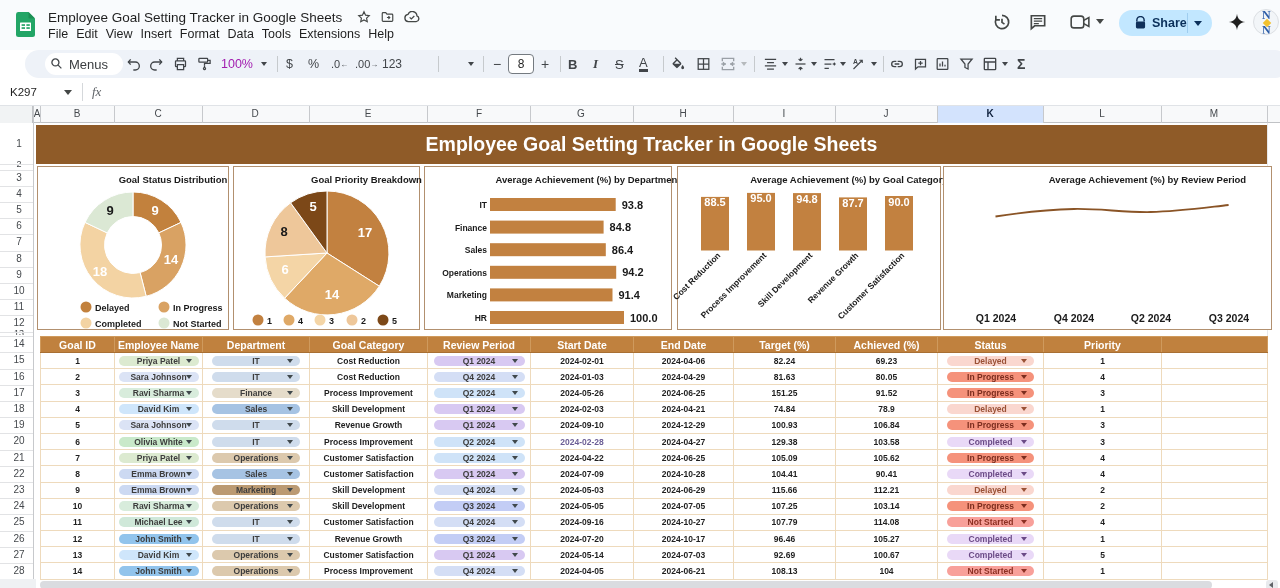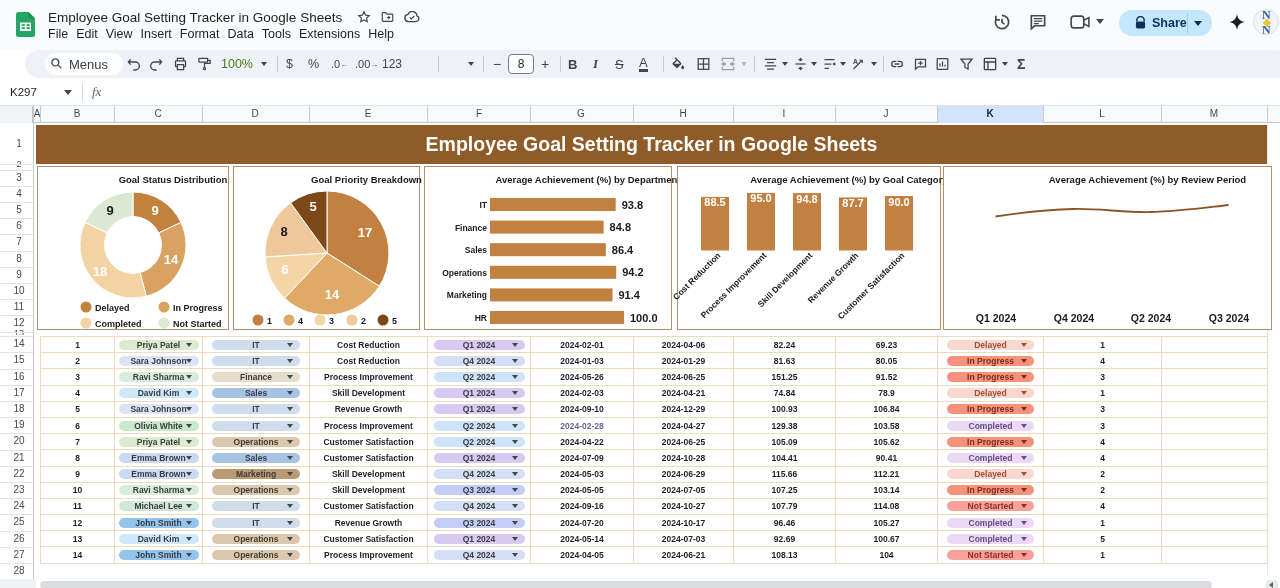--- a/index.html
+++ b/index.html
@@ -105,21 +105,21 @@
   <svg class="ticon" style="left:148px" width="15" height="15" viewBox="0 0 24 24" fill="none" stroke="#414549" stroke-width="2">
       <path d="M7 7 V3 H17 V7"></path>
       <rect x="4" y="7" width="16" height="9" rx="1"></rect>
       <rect x="7" y="13" width="10" height="8" fill="#eef2f8"></rect>
     </svg>
   <svg class="ticon" style="left:172px" width="15" height="16" viewBox="0 0 24 24" fill="none" stroke="#414549" stroke-width="2">
       <rect x="3" y="3" width="14" height="6" rx="1"></rect>
       <path d="M17 6 H21 V11 H12 V14"></path>
       <path d="M12 14 v4 m0 3 a1.5 1.5 0 0 0 1.5-2.2 L12 16.5 l-1.5 2.3 A1.5 1.5 0 0 0 12 21 Z"></path>
     </svg>
-  <div class="ticon" style="left:196px;font-size:12.5px;color:#4d7c0f">100%</div>
+  <div class="ticon" style="left:196px;font-size:12.5px;color:#a21caf">100%</div>
   <div class="abs" style="left:236px;top:12px;width:0;height:0;border-left:3.5px solid transparent;border-right:3.5px solid transparent;border-top:4.5px solid #414549"></div>
   <div class="abs" style="left:252px;top:6px;width:1px;height:16px;background:#c6cacd"></div>
   <div class="ticon" style="left:261px;font-size:12.5px">$</div>
   <div class="ticon" style="left:283px;font-size:12.5px">%</div>
   <div class="ticon" style="left:306px;font-size:11px">.0<span style="font-size:8px">←</span></div>
   <div class="ticon" style="left:330px;font-size:11px">.00<span style="font-size:8px">→</span></div>
   <div class="ticon" style="left:357px;font-size:12px">123</div>
   <div class="abs" style="left:413px;top:6px;width:1px;height:16px;background:#c6cacd"></div>
   <div class="abs" style="left:443px;top:12px;width:0;height:0;border-left:3.5px solid transparent;border-right:3.5px solid transparent;border-top:4.5px solid #414549"></div>
   <div class="abs" style="left:458px;top:6px;width:1px;height:16px;background:#c6cacd"></div>
@@ -395,20 +395,34 @@
 <col style="width:103px">
 <col style="width:103px">
 <col style="width:100px">
 <col style="width:102px">
 <col style="width:102px">
 <col style="width:106px">
 <col style="width:118px">
 <col style="width:106px">
 </colgroup>
 <tbody>
+        <tr style="height:16px">
+          <th>Goal ID</th>
+          <th>Employee Name</th>
+          <th>Department</th>
+          <th>Goal Category</th>
+          <th>Review Period</th>
+          <th>Start Date</th>
+          <th>End Date</th>
+          <th>Target (%)</th>
+          <th>Achieved (%)</th>
+          <th>Status</th>
+          <th>Priority</th>
+          <th></th>
+        </tr>
 <tr style="height:16.2px">
           <td>1</td>
           <td><span class="chip" style="width:calc(100% - 7px);background:#dcead0;color:#3d3d3d">Priya Patel<span class="arr"></span></span></td>
           <td><span class="chip" style="width:calc(100% - 18px);background:#cfdcec;color:#3d3d3d">IT<span class="arr"></span></span></td>
           <td>Cost Reduction</td>
           <td><span class="chip" style="width:calc(100% - 11px);background:#d8c9f2;color:#3d3d3d">Q1 2024<span class="arr"></span></span></td>
           <td>2024-02-01</td>
           <td>2024-04-06</td>
           <td>82.24</td>
           <td>69.23</td>
@@ -416,21 +430,21 @@
           <td>1</td>
           <td></td>
         </tr>
 <tr style="height:16.2px">
           <td>2</td>
           <td><span class="chip" style="width:calc(100% - 7px);background:#dbe3f5;color:#3d3d3d">Sara Johnson<span class="arr"></span></span></td>
           <td><span class="chip" style="width:calc(100% - 18px);background:#cfdcec;color:#3d3d3d">IT<span class="arr"></span></span></td>
           <td>Cost Reduction</td>
           <td><span class="chip" style="width:calc(100% - 11px);background:#d4def5;color:#3d3d3d">Q4 2024<span class="arr"></span></span></td>
           <td>2024-01-03</td>
-          <td>2024-01-29</td>
+          <td>2024-04-29</td>
           <td>81.63</td>
           <td>80.05</td>
           <td><span class="chip" style="width:calc(100% - 18px);background:#f5927b;color:#7c2d1e">In Progress<span class="arr" style="border-top-color:#7c2d1e"></span></span></td>
           <td>4</td>
           <td></td>
         </tr>
 <tr style="height:16.2px">
           <td>3</td>
           <td><span class="chip" style="width:calc(100% - 7px);background:#d8ecdc;color:#3d3d3d">Ravi Sharma<span class="arr"></span></span></td>
           <td><span class="chip" style="width:calc(100% - 18px);background:#e5dcca;color:#3d3d3d">Finance<span class="arr"></span></span></td>

